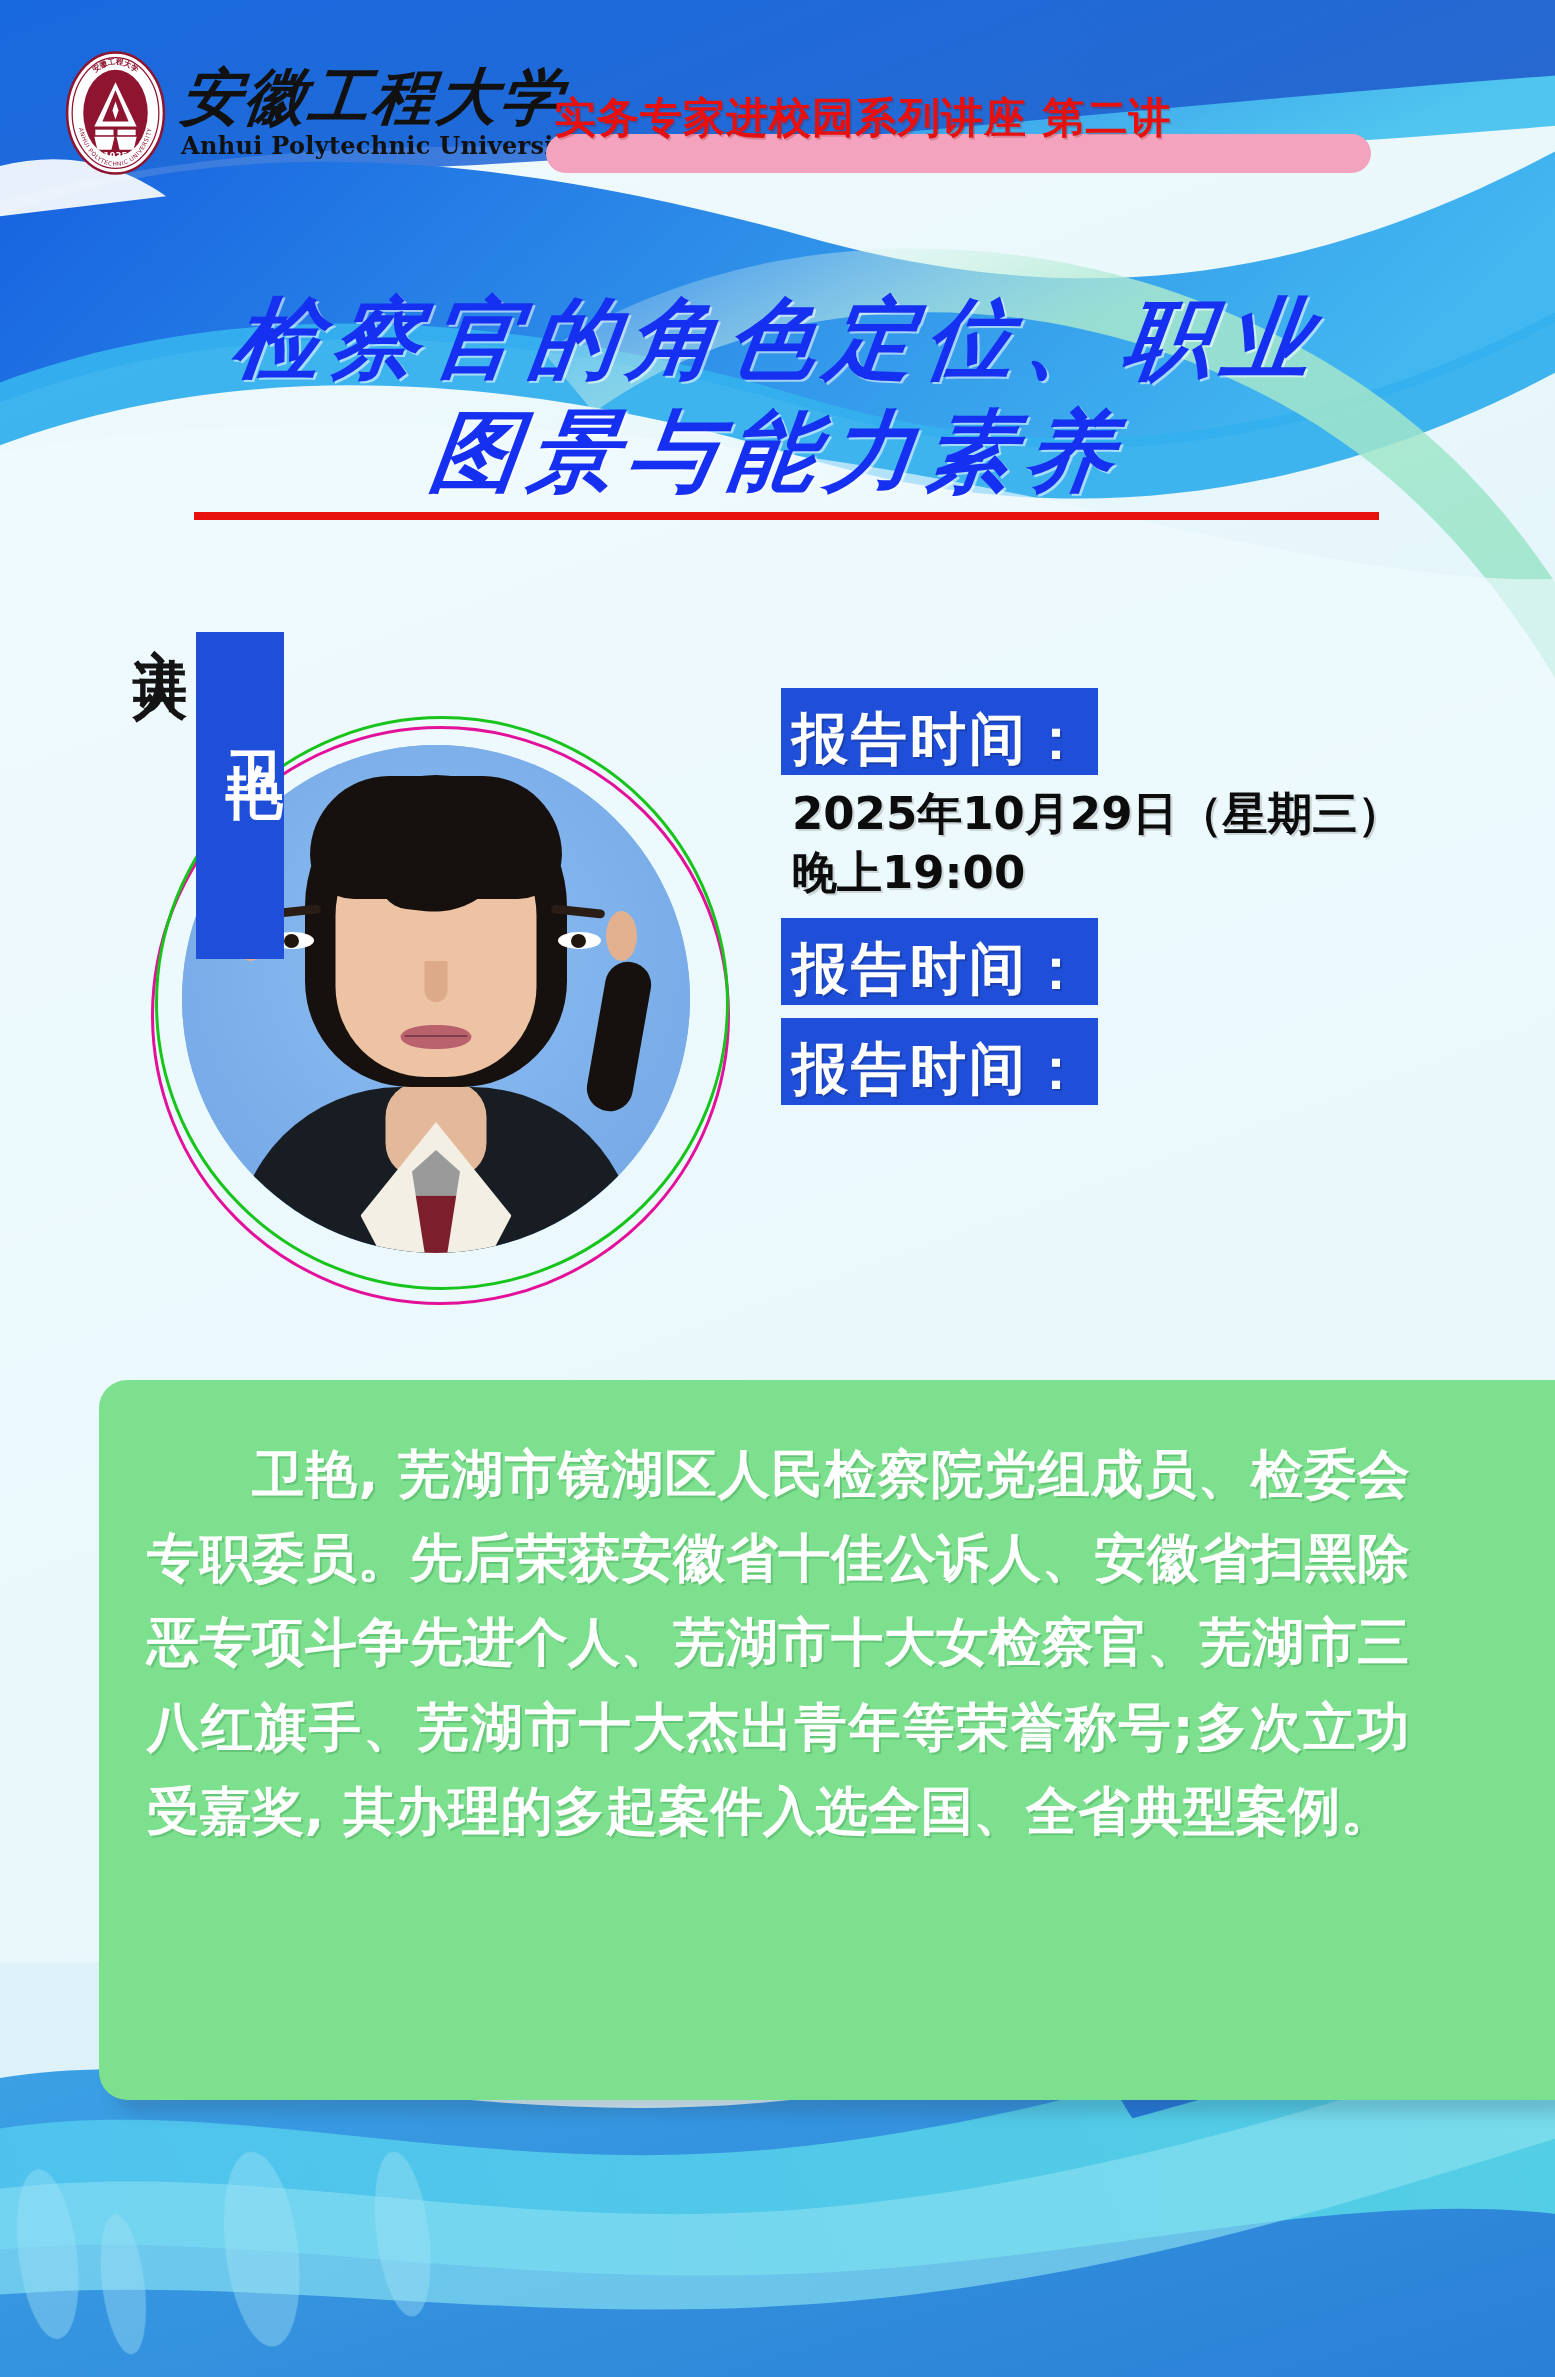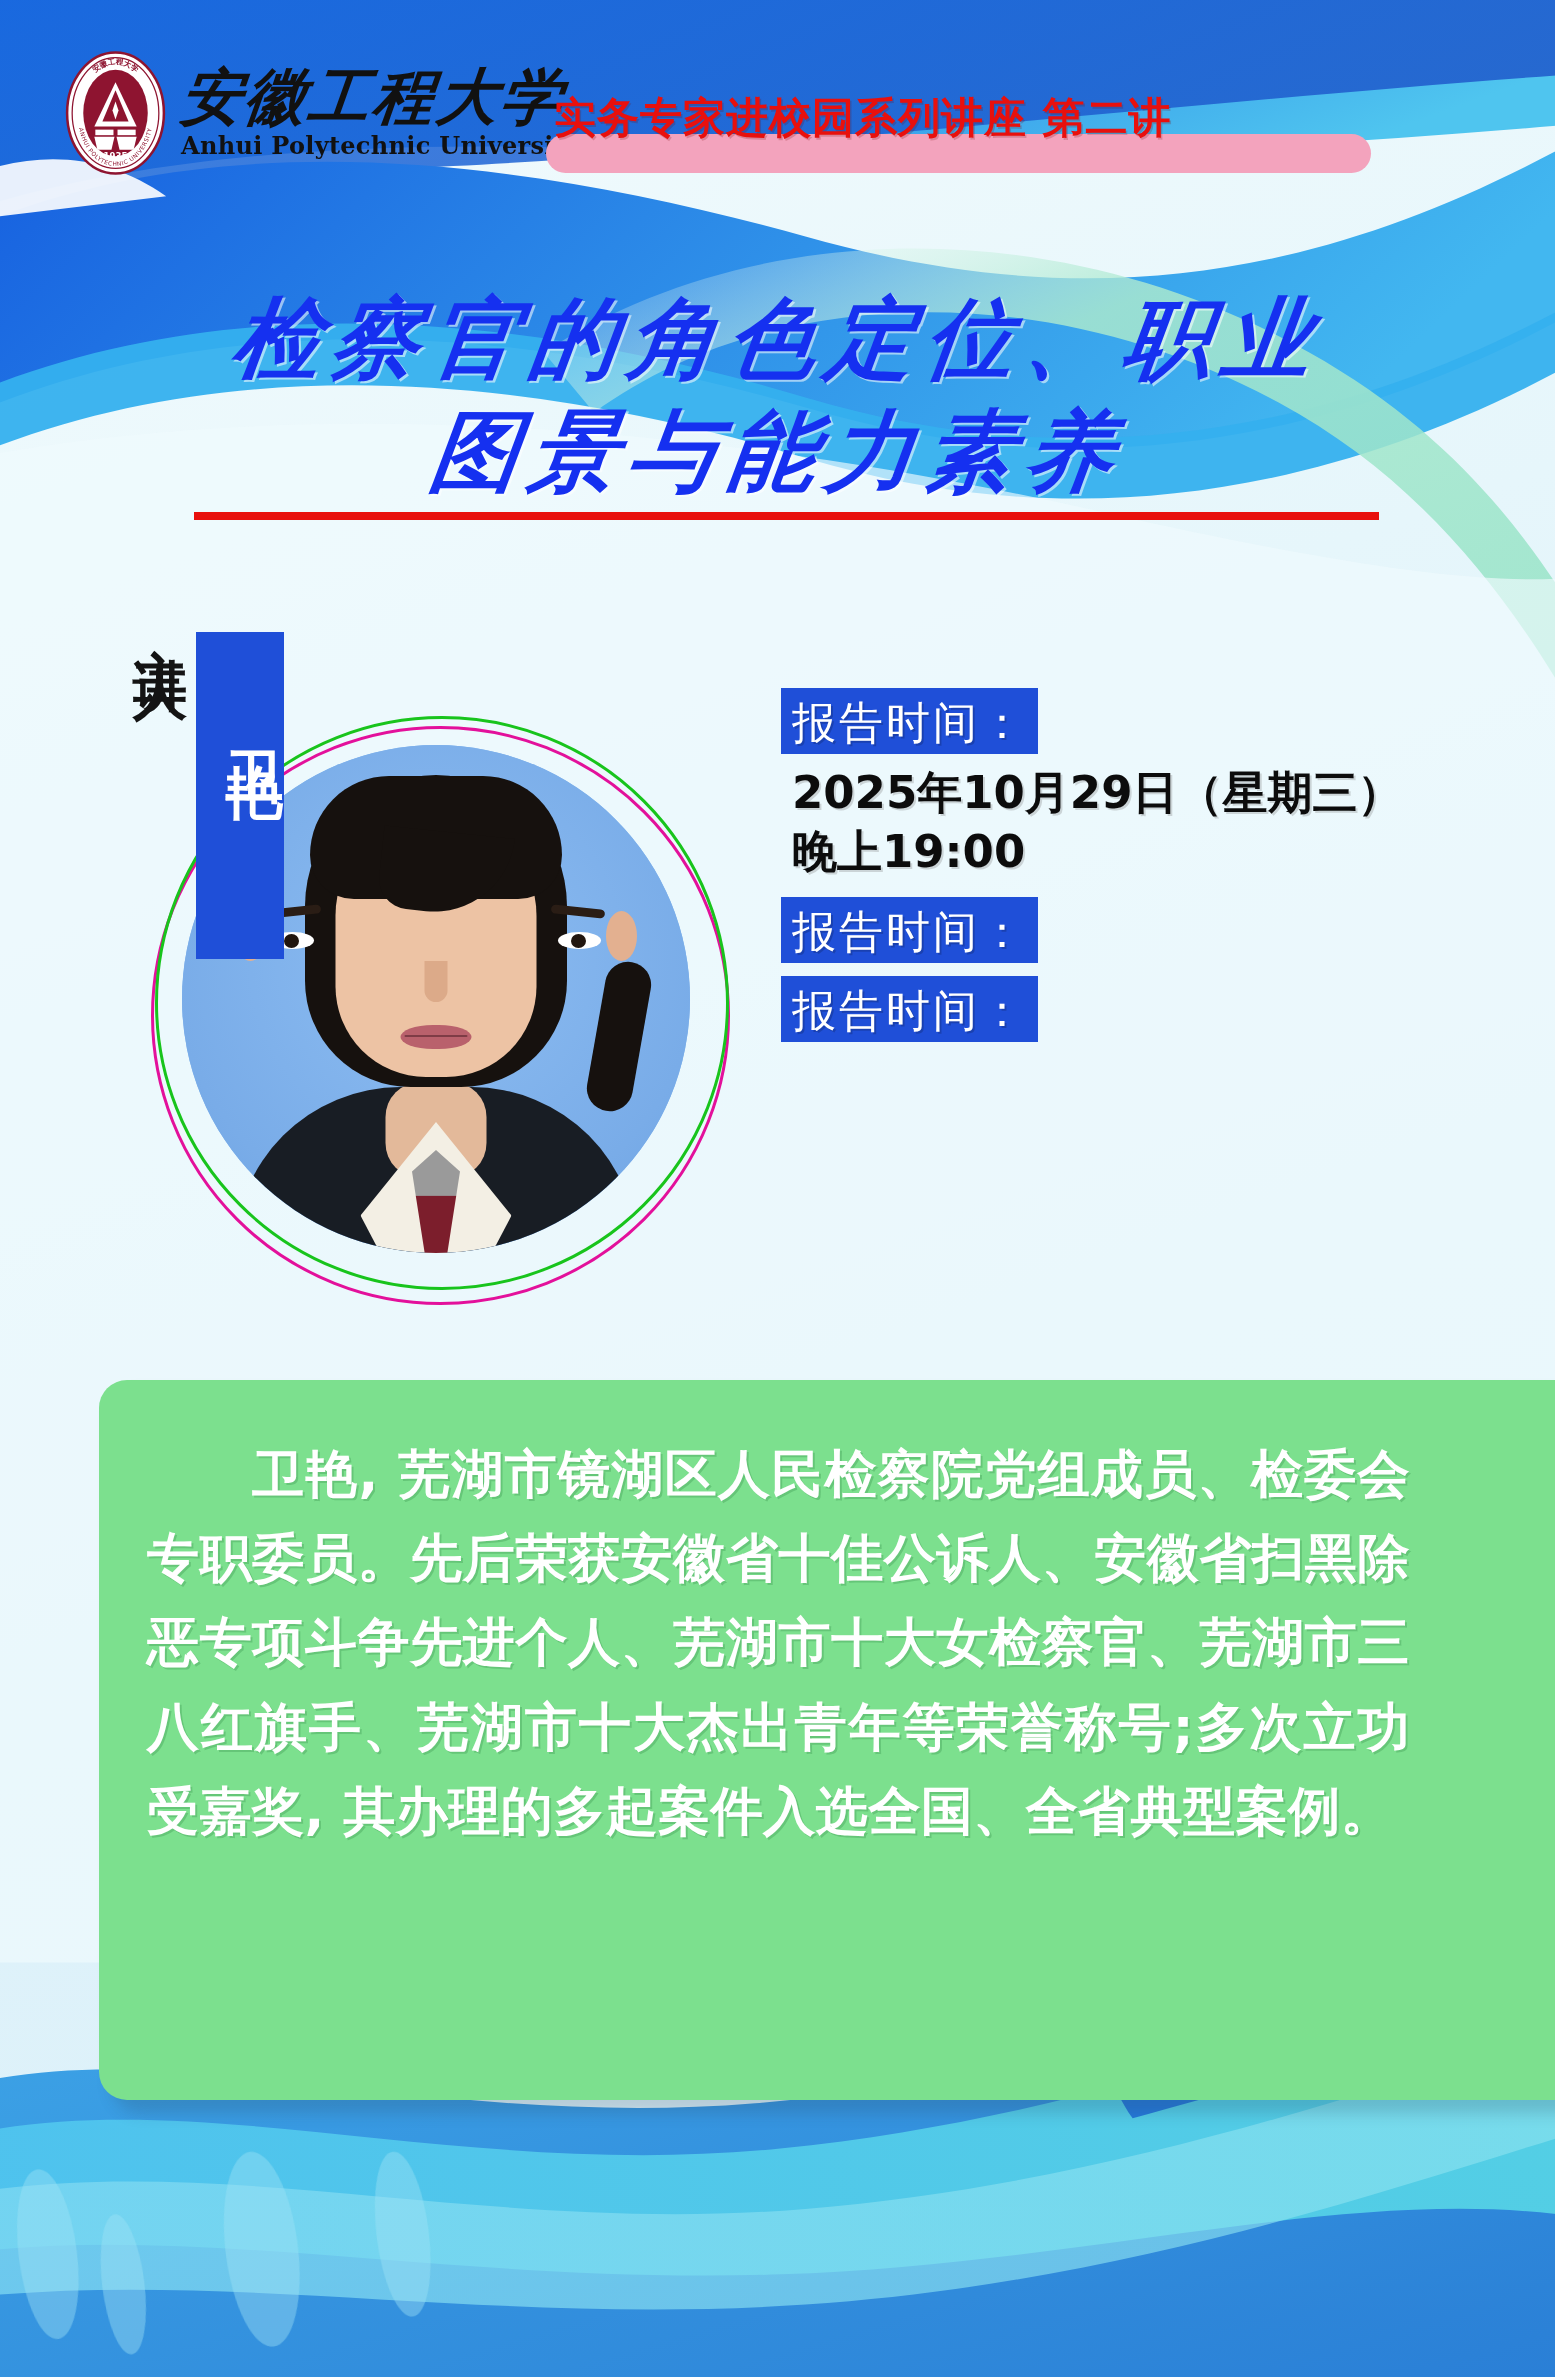--- a/index.html
+++ b/index.html
@@ -140,22 +140,22 @@
   .p-nose{position:absolute;left:50%;top:216px;transform:translateX(-50%);width:23px;height:41px;background:rgba(200,140,105,.45);border-radius:0 0 13px 13px;}
   .p-mouth{position:absolute;left:50%;top:280px;transform:translateX(-50%);width:71px;height:24px;background:#b9616c;border-radius:35px/13px;}
   .p-mouth::after{content:"";position:absolute;left:4px;top:10px;width:63px;height:2px;background:#7e3c46;border-radius:1.5px;}
   .p-pony{position:absolute;right:48px;top:216px;width:46px;height:151px;background:#16110e;border-radius:23px;transform:rotate(10deg);}
 
   
   #info-col{position:absolute;left:781px;top:688px;width:730px;}
   .info-tag{
     display:inline-block;background:#1f4fd8;color:#fff;
     font-family:"DejaVu Serif","Liberation Serif",serif;
-    font-size:44px;font-weight:normal;letter-spacing:3px;
-    padding:13px 11px 9px 11px;line-height:1;
+    font-size:56px;font-weight:bold;letter-spacing:3px;
+    padding:22px 11px 9px 11px;line-height:1;
     text-shadow:2px 1.5px 0 rgba(0,0,0,.18);
   }
   .info-val{
     font-family:"DejaVu Sans","Liberation Sans",sans-serif;
     font-size:45px;font-weight:bold;color:#0c0c0c;line-height:1.26;
     letter-spacing:0px;margin:11px 0 0 11px;
     text-shadow:2px 1.5px 0 rgba(120,120,120,.28);
   }
   .gap-a{height:17px;} .gap-b{height:13px;}
 

